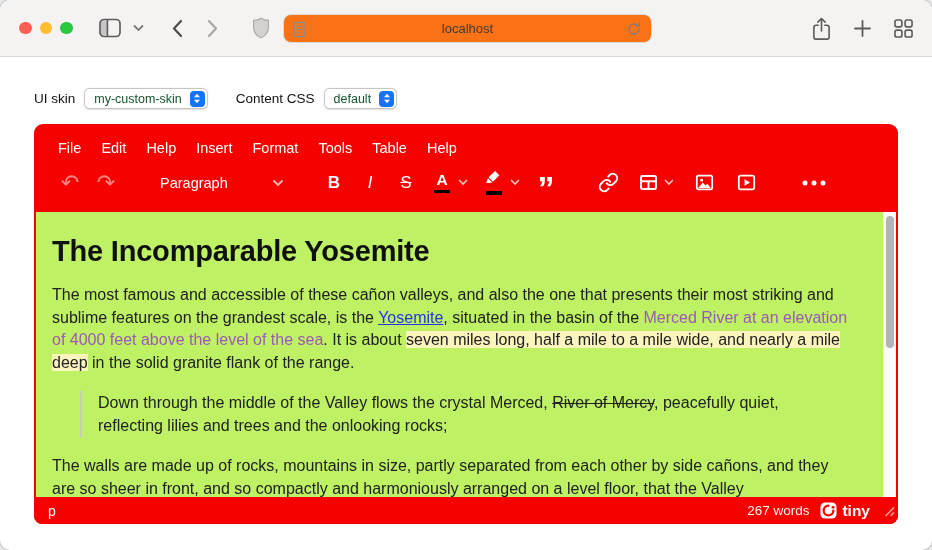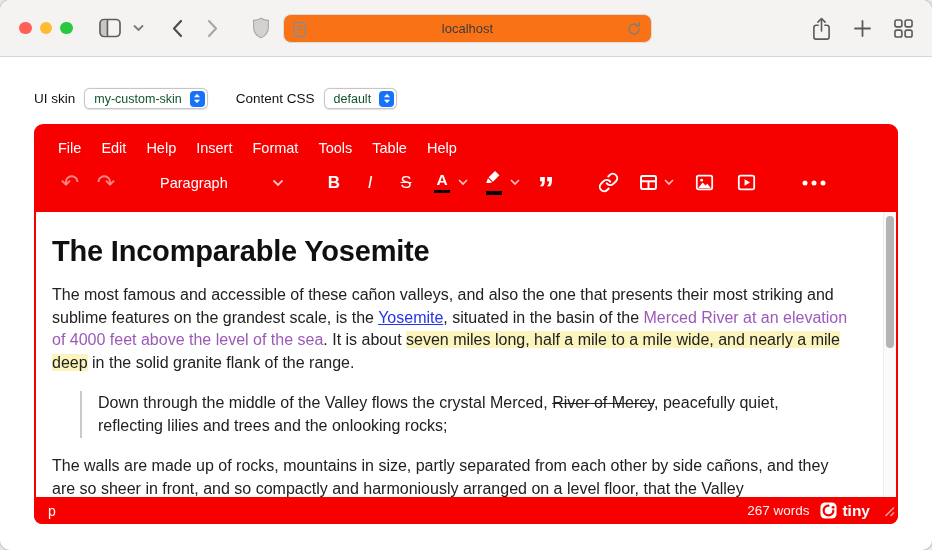--- a/index.html
+++ b/index.html
@@ -54,21 +54,21 @@
   .glyph-b { font-weight:bold; font-size:17px; }
   .glyph-i { font-style:italic; font-size:16.5px; }
   .glyph-s { font-size:16.5px; text-decoration:line-through; }
   .glyph-a { font-size:15.5px; font-weight:bold; line-height:1; }
   .color-bar { width:16px; height:3.5px; background:#000; margin-top:2px; }
   .quote-glyph { font-size:34px; font-weight:bold; line-height:.35; padding-top:12px; }
   .ml6{margin-left:6px;} .ml8{margin-left:8px;} .ml10{margin-left:10px;} .ml12{margin-left:12px;}
   .ml14{margin-left:14px;} .ml30{margin-left:30px;} .ml34{margin-left:34px;} .ml40{margin-left:40px;}
 
   
-  .content { position:absolute; left:2px; right:2px; top:88px; bottom:27px; background:#ffffff; overflow:hidden; }
+  .content { position:absolute; left:2px; right:2px; top:88px; bottom:27px; background:#bef264; overflow:hidden; }
   .content-inner { padding:0 42px 0 16px; }
   .content-inner h1 { font-size:29px; font-weight:bold; color:#101010; margin:23px 0 16px; letter-spacing:-.2px; }
   .content-inner p { font-size:16px; line-height:22.5px; color:#212121; margin:0 0 17px; }
   .content-inner blockquote { margin:17px 16px 17px 28px; padding:1px 0 1px 16px; border-left:2px solid #c9c9c9; }
   .lnk { color:var(--link_blue,#2433e8); text-decoration:underline; cursor:pointer; }
   .visited { color:var(--visited_purple,#9c59b6); cursor:pointer; }
   .hl { background:var(--highlight_yellow,#fbf4bd); }
   .strike { text-decoration:line-through; }
 
   .sb-track { position:absolute; top:0; bottom:0; right:0; width:13px; background:#fafafa; border-left:1px solid #ececec; }

